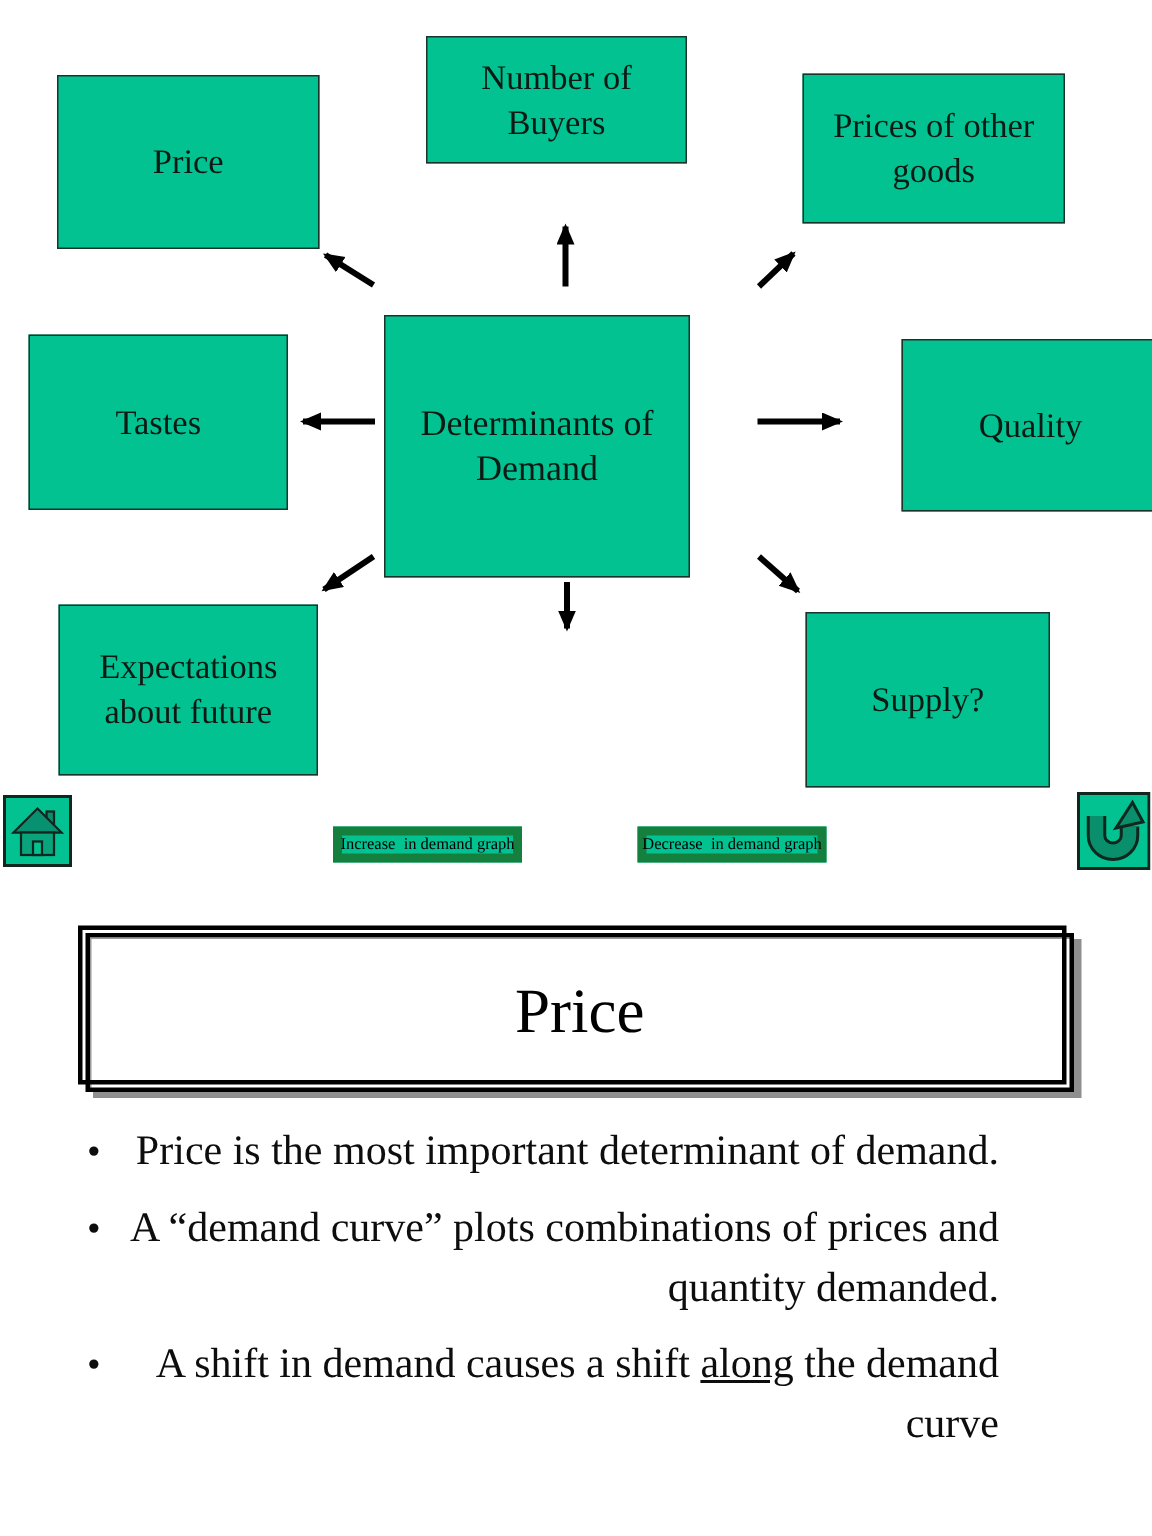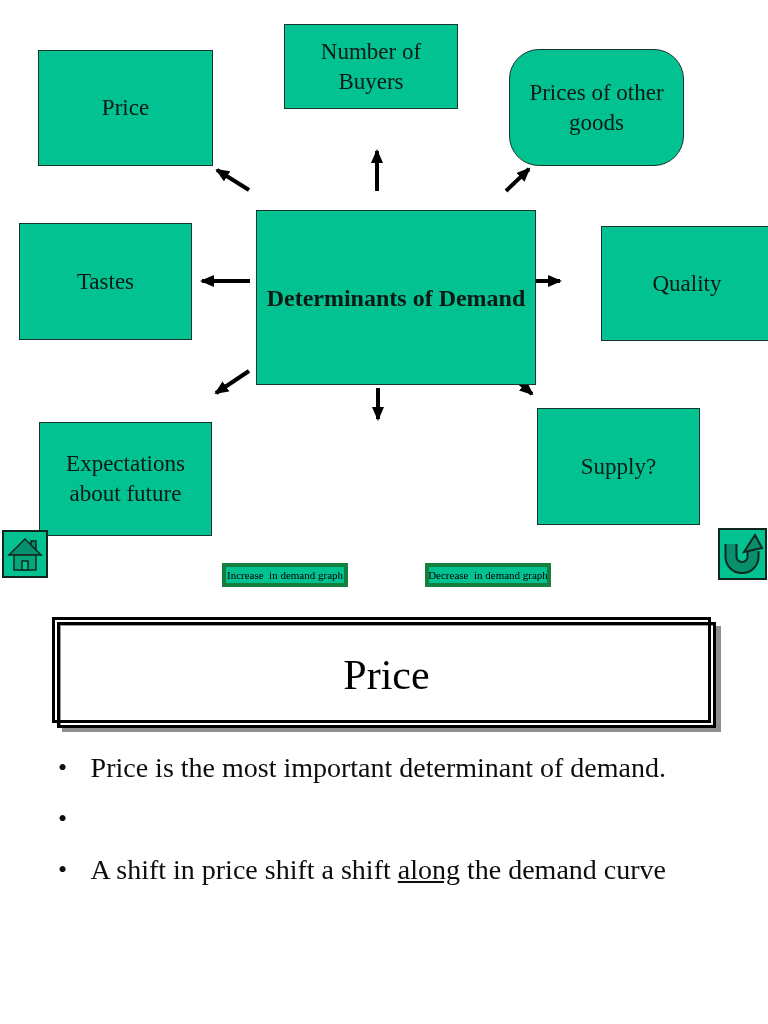--- a/index.html
+++ b/index.html
@@ -9,32 +9,32 @@
   }
   
   .node{
     position:absolute;background:#02c292;border:1px solid #17352b;
     display:flex;align-items:center;justify-content:center;text-align:center;
     font-size:23px;line-height:30px;color:#0d1a14;box-sizing:border-box;
     padding:0 8px;
   }
   .node-price{left:38px;top:50px;width:175px;height:116px;}
   .node-buyers{left:284px;top:24px;width:174px;height:85px;}
-  .node-other{left:509px;top:49px;width:175px;height:117px;border-radius:30px;}
+  .node-other{left:535px;top:49px;width:175px;height:100px;}
   .node-income{left:19px;top:223px;width:173px;height:117px;}
-  .node-center{left:256px;top:210px;width:280px;height:175px;font-size:24px;font-weight:bold;}
+  .node-center{left:256px;top:210px;width:204px;height:175px;font-size:24px;}
   .node-quality{left:568px;top:226px;width:172px;height:115px;margin-left:33px;}
-  .node-expect{left:39px;top:403px;width:173px;height:114px;margin-top:19px;}
+  .node-expect{left:39px;top:403px;width:173px;height:114px;}
   .node-tastes{left:288px;top:428px;width:173px;height:117px;}
   .node-supply{left:537px;top:408px;width:163px;height:117px;}
   .arrows{position:absolute;left:0;top:0;width:768px;height:590px;pointer-events:none;}
   .link-btn{
-    position:absolute;background:#02c292;border:4px solid #15803d;
+    position:absolute;background:#02c292;border:6px solid #15803d;
     display:flex;align-items:center;justify-content:center;
-    font-size:11px;color:#000;box-sizing:border-box;margin-top:12px;
+    font-size:11px;color:#000;box-sizing:border-box;
   }
   .link-btn span{white-space:pre;}
   .btn-increase{left:222px;top:551px;width:126px;height:24px;}
   .btn-decrease{left:425px;top:551px;width:126px;height:24px;justify-content:center;}
   .corner-icon{position:absolute;}
   .icon-home{left:2px;top:530px;}
   .icon-return{left:718px;top:528px;}
   
   .title-box{
     position:absolute;left:57px;top:622px;width:653px;height:100px;
@@ -127,20 +127,21 @@
     <span class="title-text">Price</span>
   </div>
 
   <div class="bullets">
     <div class="bullet">
       <span class="marker">•</span>
       <span class="btext">Price is the most important determinant of demand.</span>
     </div>
     <div class="bullet">
       <span class="marker">•</span>
+      <span class="btext">A “demand curve” plots combinations of prices and quantity demanded.</span>
     </div>
     <div class="bullet">
       <span class="marker">•</span>
-      <span class="btext"><span>A shift in price shift a shift </span><span class="u">along</span><span> the demand curve</span></span>
+      <span class="btext"><span>A shift in demand causes a shift </span><span class="u">along</span><span> the demand curve</span></span>
     </div>
   </div>
 
 </div>
 
 </body></html>

